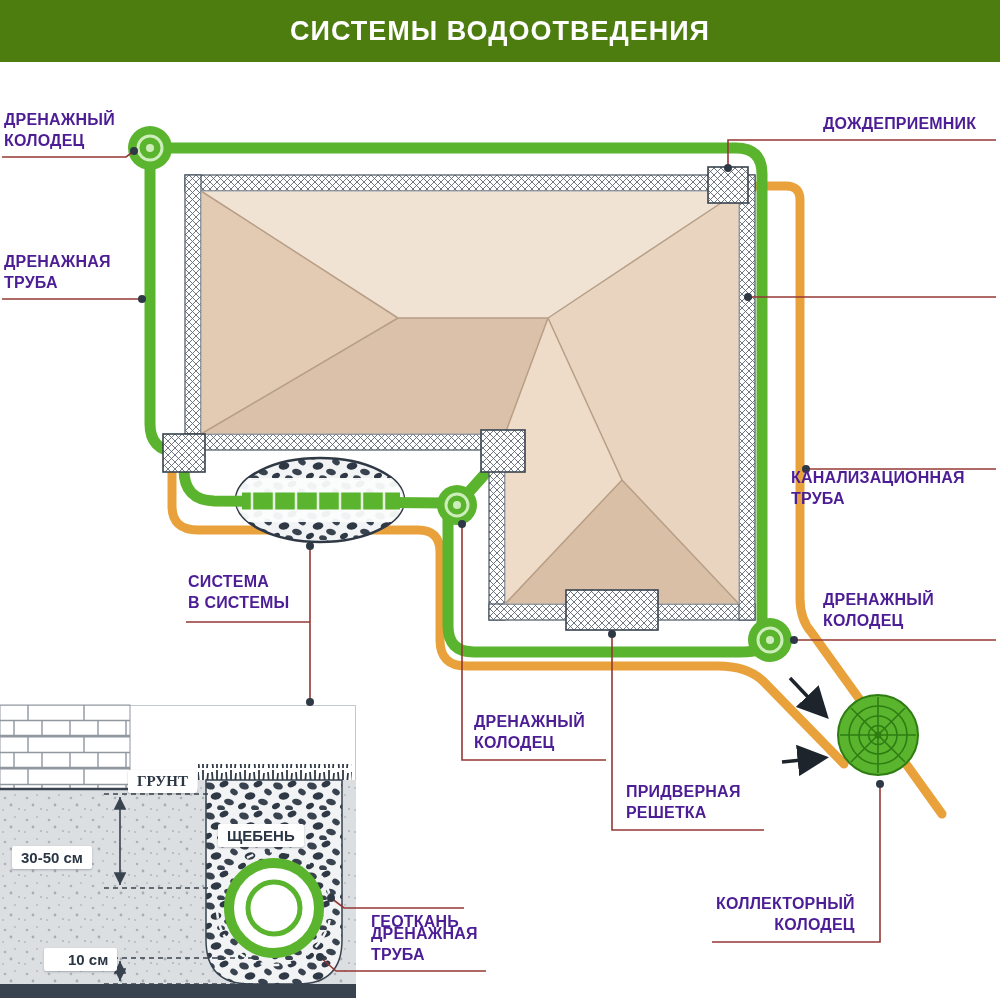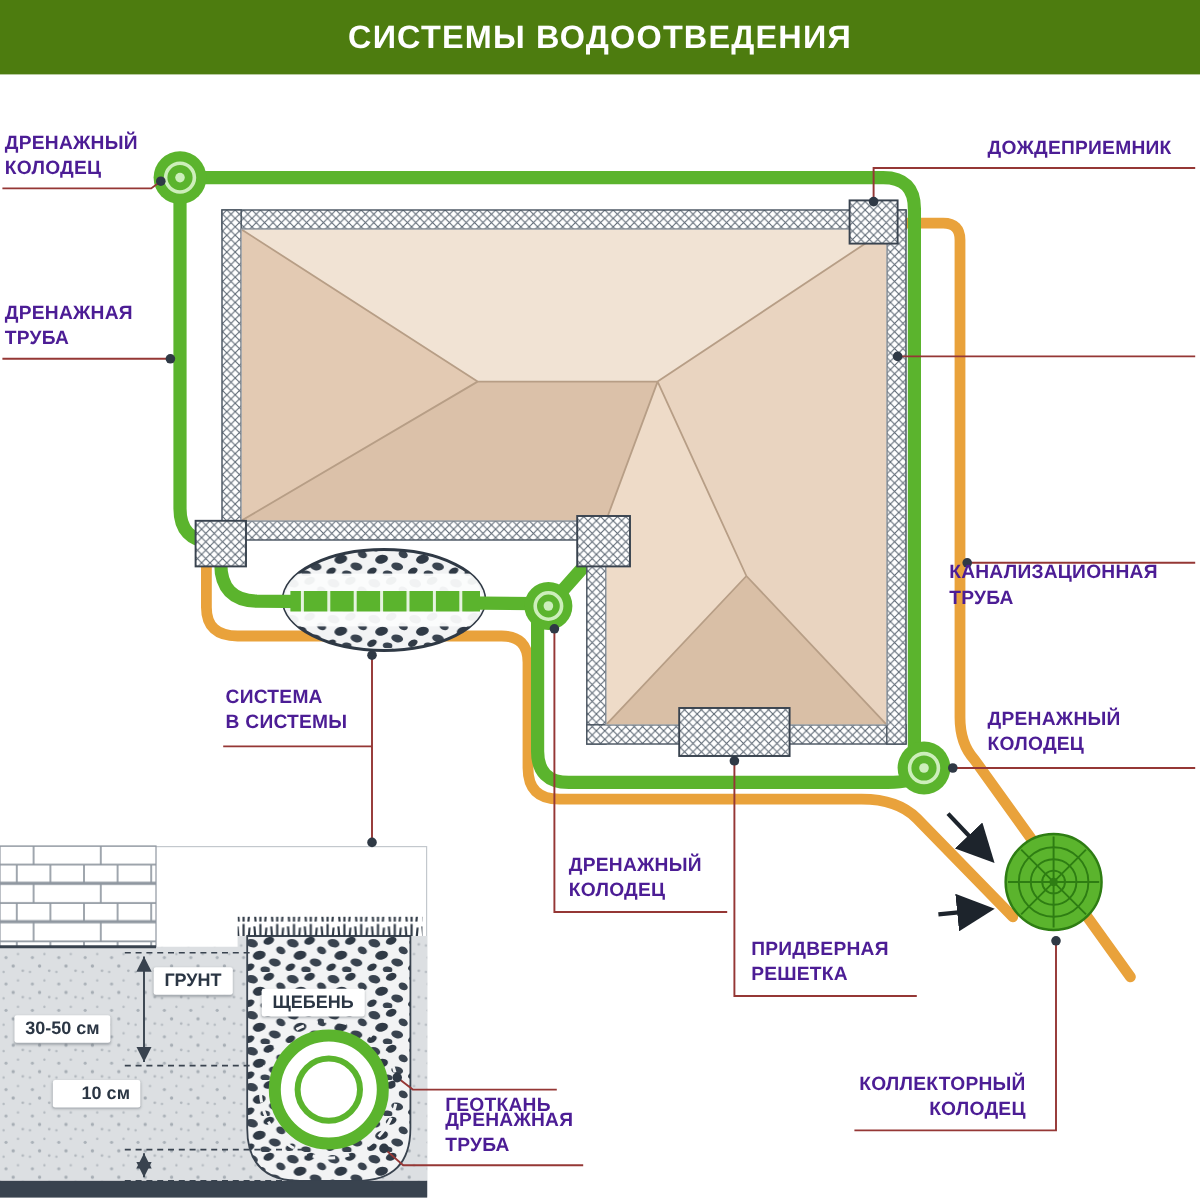--- a/index.html
+++ b/index.html
@@ -229,18 +229,18 @@
 КОЛОДЕЦ</div>
 <div class="callout" style="left:626px;top:782px;">ПРИДВЕРНАЯ
 РЕШЕТКА</div>
 <div class="callout" style="left:716px;top:894px;text-align:right;">КОЛЛЕКТОРНЫЙ
 КОЛОДЕЦ</div>
 
 <div class="callout" style="left:371px;top:912px;">ГЕОТКАНЬ</div>
 <div class="callout" style="left:371px;top:924px;">ДРЕНАЖНАЯ
 ТРУБА</div>
 
-<div class="tag" style="left:128px;top:806px;">ГРУНТ</div>
+<div class="tag" style="left:128px;top:770px;font-family:Liberation Serif, serif;">ГРУНТ</div>
 <div class="tag" style="left:218px;top:824px;">ЩЕБЕНЬ</div>
 <div class="tag" style="left:12px;top:846px;text-align:center;">30-50 см</div>
-<div class="tag" style="left:44px;top:900px;padding-left:24px;">10 см</div>
+<div class="tag" style="left:44px;top:948px;padding-left:24px;">10 см</div>
 
 </div>
 
 </body></html>

